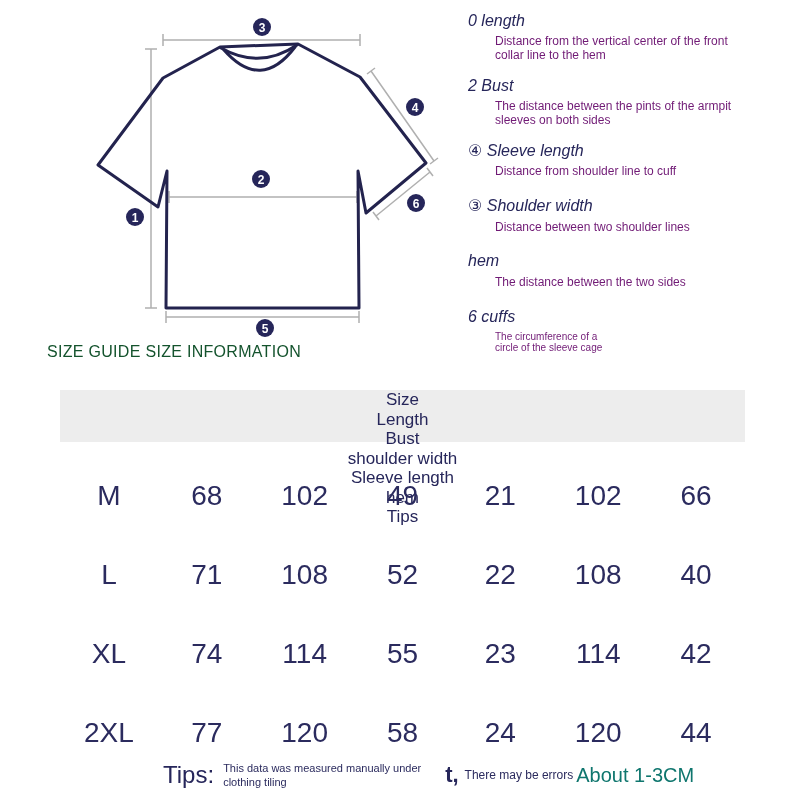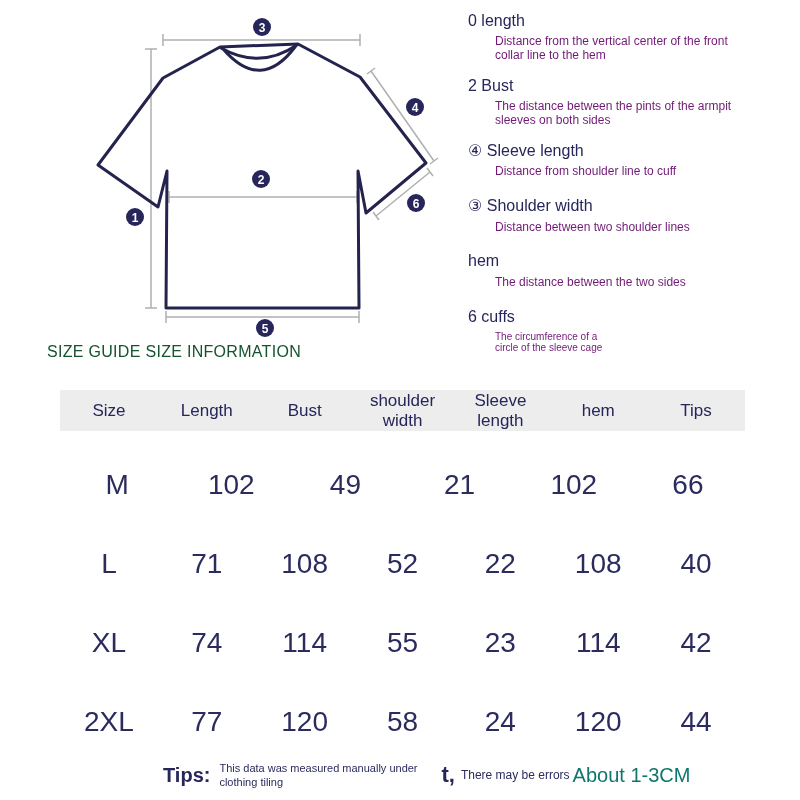--- a/index.html
+++ b/index.html
@@ -6,38 +6,38 @@
   .page{
     position:relative;width:800px;height:800px;background:#ffffff;overflow:hidden;
     font-family:"Liberation Sans","DejaVu Sans",sans-serif;color:#26265a;
   }
   
   .diagram-svg{position:absolute;left:55px;top:8px;}
   .badge-num{font-family:"Liberation Sans","DejaVu Sans",sans-serif;font-size:12px;font-weight:bold;fill:#ffffff;}
   
   .legend{position:absolute;left:468px;top:12px;width:325px;}
   .legend-item{margin-bottom:14px;}
-  .legend-heading{font-size:16px;color:#26265a;line-height:1.15;}
+  .legend-heading{font-size:16px;color:#26265a;line-height:1.15;font-style:italic;}
   .legend-desc{font-size:12px;color:#701a75;line-height:1.15;margin-top:5px;padding-left:27px;max-width:258px;}
   .legend-item:nth-child(6) .legend-desc{font-size:10px;max-width:122px;}
   .legend-item:nth-child(3){margin-bottom:18px;}
   .legend-item:nth-child(4){margin-bottom:18px;}
   .legend-item:nth-child(5){margin-bottom:18px;}
   
   .section-title{position:absolute;left:47px;top:343px;font-size:16px;letter-spacing:.3px;color:#14532d;}
   
   .size-table{position:absolute;left:60px;top:390px;width:685px;}
-  .table-header{display:flex;background:#ededed;height:41px;align-items:center;}
+  .table-header{display:flex;background:#ededed;height:52px;align-items:center;flex-direction:column;}
   .table-header .cell{flex:1;text-align:center;font-size:17px;line-height:1.15;color:#26265a;}
   .table-body{margin-top:14px;}
   .table-row{display:flex;height:79px;align-items:center;}
   .table-row .cell{flex:1;text-align:center;font-size:28px;color:#2b2b5e;}
   
   .tips-bar{position:absolute;left:163px;top:761px;display:flex;align-items:center;}
-  .tips-label{font-size:20px;font-weight:bold;color:#26265a;}
+  .tips-label{font-size:24px;font-weight:normal;color:#26265a;}
   .tips-note{font-size:11px;line-height:1.3;width:200px;margin-left:9px;color:#2b2b5e;}
   .tips-glyph{font-size:22px;font-weight:bold;margin-left:22px;color:#26265a;}
   .tips-errors{font-size:12px;margin-left:6px;color:#2b2b5e;}
   .tips-about{font-size:20px;margin-left:3px;color:#0f766e;}
 </style>
 </head>
 <body>
 
 <div class="page">
 
@@ -123,20 +123,21 @@
       <div class="cell">Length</div>
       <div class="cell">Bust</div>
       <div class="cell">shoulder width</div>
       <div class="cell">Sleeve length</div>
       <div class="cell">hem</div>
       <div class="cell">Tips</div>
     </div>
     <div class="table-body">
       <div class="table-row">
         <div class="cell">M</div>
+        <div class="cell">68</div>
         <div class="cell">102</div>
         <div class="cell">49</div>
         <div class="cell">21</div>
         <div class="cell">102</div>
         <div class="cell">66</div>
       </div>
       <div class="table-row">
         <div class="cell">L</div>
         <div class="cell">71</div>
         <div class="cell">108</div>

